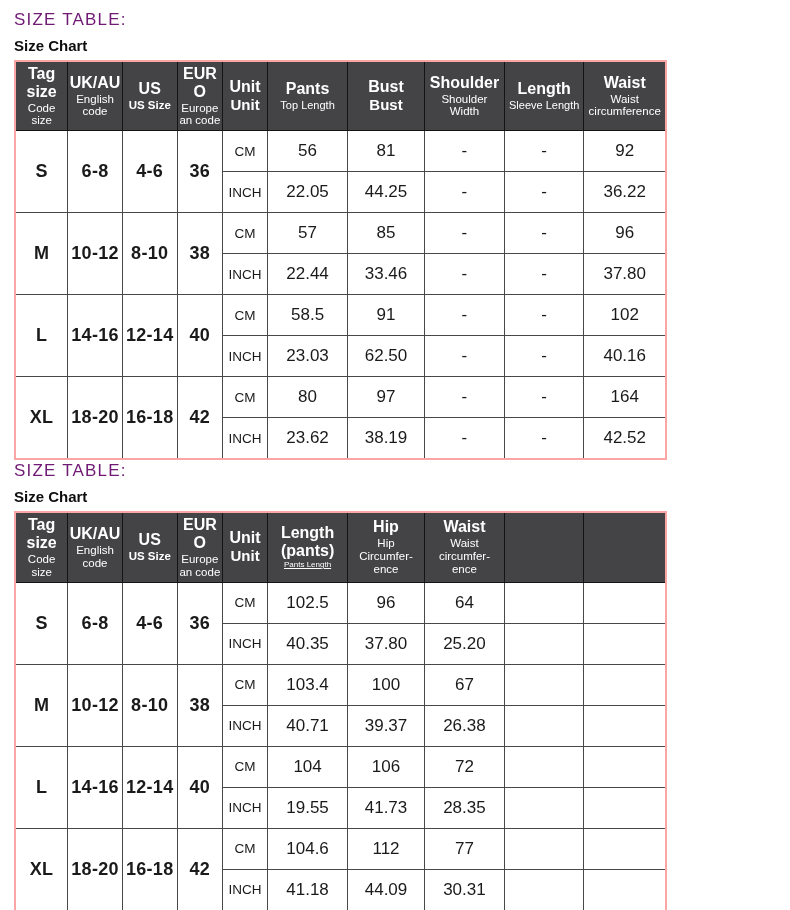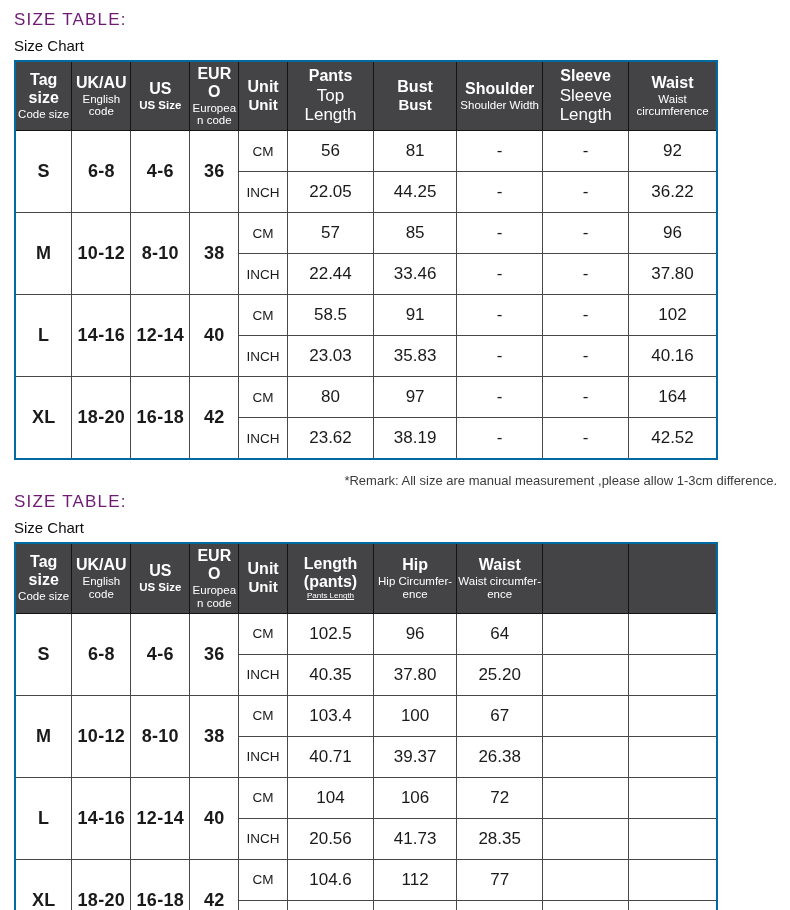--- a/index.html
+++ b/index.html
@@ -12,30 +12,30 @@
   .page { padding: 11px 13px 0 14px; }
 
   .size-table-title {
     color: #701a75;
     font-size: 17px;
     letter-spacing: 1.2px;
     line-height: 1.1;
   }
   .size-chart-title {
     color: #0d0d0d;
-    font-weight: normal;
+    font-weight: bold;
     font-size: 15px;
     margin: 7px 0 6px 0;
   }
 
   table.size-table {
     border-collapse: collapse;
     table-layout: fixed;
-    width: 704px;
-    border: 2px solid #0369a1;
+    width: 653px;
+    border: 2px solid #fca5a5;
   }
   table.size-table th {
     background: #444447;
     color: #ffffff;
     border: 1px solid #141414;
     vertical-align: middle;
     text-align: center;
     padding: 3px 1px;
     height: 46px;
     overflow: hidden;
@@ -45,21 +45,21 @@
     font-size: 16px;
     font-weight: bold;
     line-height: 1.12;
   }
   table.size-table th .sub {
     font-size: 11.5px;
     font-weight: normal;
     line-height: 1.12;
     margin-top: 1px;
   }
-  table.size-table th .sub-md { font-size: 17px; }
+  table.size-table th .sub-md { font-size: 11px; }
   table.size-table th .sub-lg { font-size: 15px; font-weight: bold; }
   table.size-table th .sub-xs { font-size: 8px; text-decoration: underline; }
   table.size-table th .sub-bold { font-weight: bold; }
 
   table.size-table td {
     border: 1px solid #484848;
     text-align: center;
     vertical-align: middle;
     height: 38px;
     color: #1a1a1a;
@@ -128,21 +128,21 @@
             </th>
             <th>
               <div class="main">Bust</div>
               <div class="sub sub-lg">Bust</div>
             </th>
             <th>
               <div class="main">Shoulder</div>
               <div class="sub">Shoulder Width</div>
             </th>
             <th>
-              <div class="main">Sleeve</div>
+              <div class="main">Length</div>
               <div class="sub sub-md">Sleeve Length</div>
             </th>
             <th>
               <div class="main">Waist</div>
               <div class="sub">Waist circumference</div>
             </th>
           </tr>
         </thead>
         <tbody>
           <tr>
@@ -193,21 +193,21 @@
             <td class="unit">CM</td>
             <td class="val">58.5</td>
             <td class="val">91</td>
             <td class="val">-</td>
             <td class="val">-</td>
             <td class="val">102</td>
           </tr>
           <tr>
             <td class="unit">INCH</td>
             <td class="val">23.03</td>
-            <td class="val">35.83</td>
+            <td class="val">62.50</td>
             <td class="val">-</td>
             <td class="val">-</td>
             <td class="val">40.16</td>
           </tr>
           <tr>
             <td rowspan="2" class="group">XL</td>
             <td rowspan="2" class="group">18-20</td>
             <td rowspan="2" class="group">16-18</td>
             <td rowspan="2" class="group">42</td>
             <td class="unit">CM</td>
@@ -220,21 +220,20 @@
           <tr>
             <td class="unit">INCH</td>
             <td class="val">23.62</td>
             <td class="val">38.19</td>
             <td class="val">-</td>
             <td class="val">-</td>
             <td class="val">42.52</td>
           </tr>
         </tbody>
       </table>
-    <div class="remark">*Remark: All size are manual measurement ,please allow 1-3cm difference.</div>
   </div>
 
   <div class="section section-2">
     <div class="size-table-title">SIZE TABLE:</div>
     <div class="size-chart-title">Size Chart</div>
     <table class="size-table">
         <colgroup>
           <col style="width: 8.1%;">
           <col style="width: 8.4%;">
           <col style="width: 8.4%;">
@@ -338,21 +337,21 @@
             <td rowspan="2" class="group">40</td>
             <td class="unit">CM</td>
             <td class="val">104</td>
             <td class="val">106</td>
             <td class="val">72</td>
             <td class="val"></td>
             <td class="val"></td>
           </tr>
           <tr>
             <td class="unit">INCH</td>
-            <td class="val">20.56</td>
+            <td class="val">19.55</td>
             <td class="val">41.73</td>
             <td class="val">28.35</td>
             <td class="val"></td>
             <td class="val"></td>
           </tr>
           <tr>
             <td rowspan="2" class="group">XL</td>
             <td rowspan="2" class="group">18-20</td>
             <td rowspan="2" class="group">16-18</td>
             <td rowspan="2" class="group">42</td>

